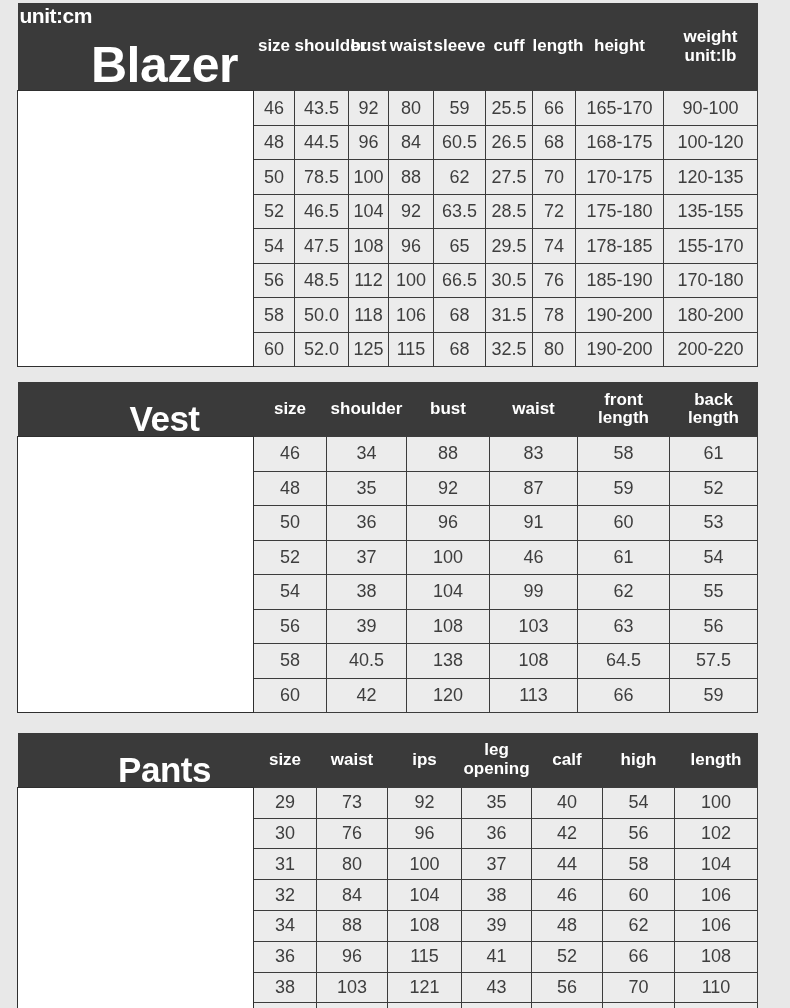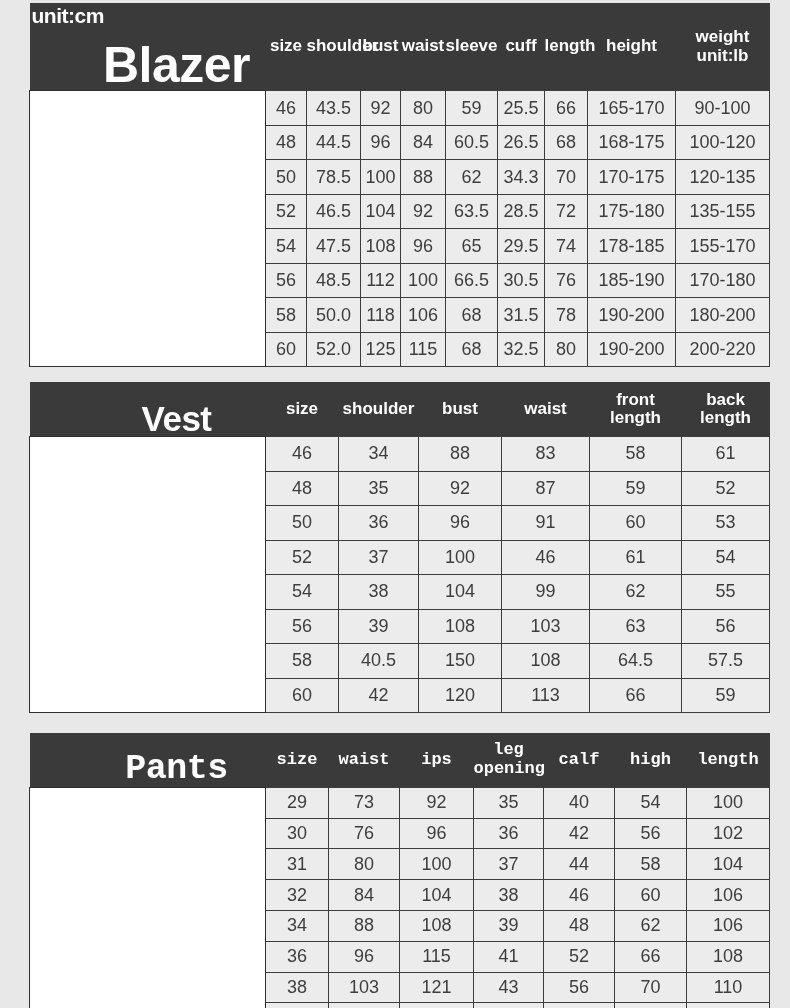--- a/index.html
+++ b/index.html
@@ -11,39 +11,39 @@
   }
   .page{
     width:790px;height:1008px;
     padding-top:3px;
     box-sizing:border-box;
   }
   .size-table{
     border-collapse:collapse;
     table-layout:fixed;
     width:740px;
-    margin-left:29px;
+    margin-left:17px;
   }
   .sec-gap1{margin-top:15px;}
   .sec-gap2{margin-top:20px;}
   thead th{
     background:#3a3a3a;
     color:#ffffff;
     font-weight:bold;
     font-size:17px;
     text-align:center;
     vertical-align:middle;
     padding:0;
     border:none;
     white-space:pre-line;
     line-height:1.1;
   }
   .t0 thead tr{height:44px;}
   .t1 thead tr{height:42px;}
-  .t2 thead tr{height:38px;font-family:Liberation Mono, monospace;}
+  .t2 thead tr{height:38px;}
   th.title-cell{position:relative;}
   .title-text{
     display:inline-block;
     font-size:50px;
     font-weight:bold;
     letter-spacing:-0.5px;
     padding-left:58px;
     line-height:1;
   }
   .t1 .title-text,.t2 .title-text{font-size:35px;}
@@ -130,21 +130,21 @@
           <td class="cell">68</td>
           <td class="cell">168-175</td>
           <td class="cell">100-120</td>
         </tr>
         <tr>
           <td class="cell">50</td>
           <td class="cell">78.5</td>
           <td class="cell">100</td>
           <td class="cell">88</td>
           <td class="cell">62</td>
-          <td class="cell">34.3</td>
+          <td class="cell">27.5</td>
           <td class="cell">70</td>
           <td class="cell">170-175</td>
           <td class="cell">120-135</td>
         </tr>
         <tr>
           <td class="cell">52</td>
           <td class="cell">46.5</td>
           <td class="cell">104</td>
           <td class="cell">92</td>
           <td class="cell">63.5</td>
@@ -271,21 +271,21 @@
           <td class="cell">56</td>
           <td class="cell">39</td>
           <td class="cell">108</td>
           <td class="cell">103</td>
           <td class="cell">63</td>
           <td class="cell">56</td>
         </tr>
         <tr>
           <td class="cell">58</td>
           <td class="cell">40.5</td>
-          <td class="cell">150</td>
+          <td class="cell">138</td>
           <td class="cell">108</td>
           <td class="cell">64.5</td>
           <td class="cell">57.5</td>
         </tr>
         <tr>
           <td class="cell">60</td>
           <td class="cell">42</td>
           <td class="cell">120</td>
           <td class="cell">113</td>
           <td class="cell">66</td>

